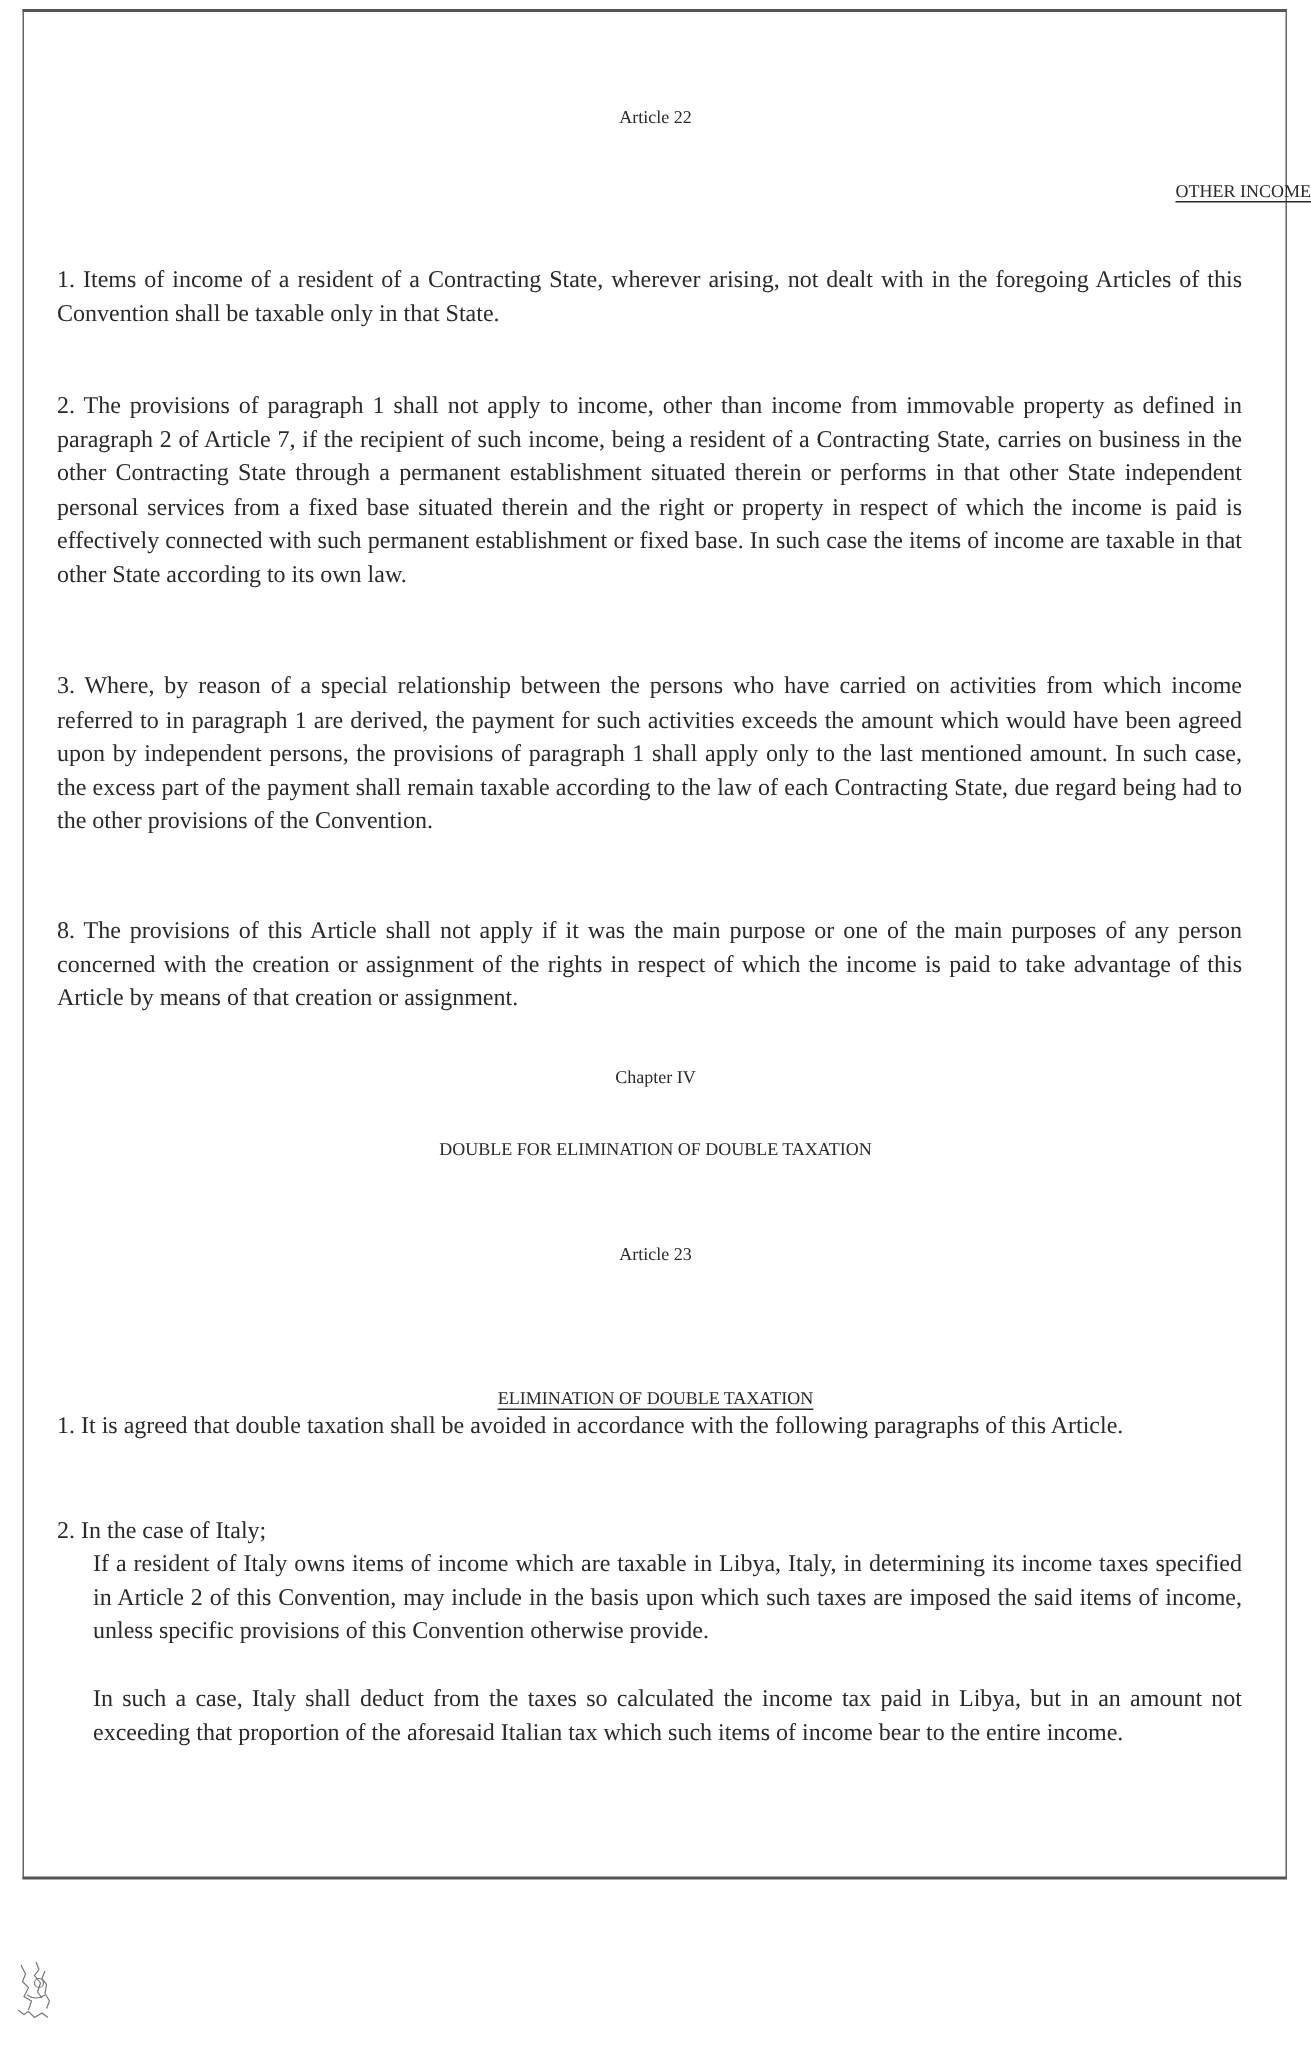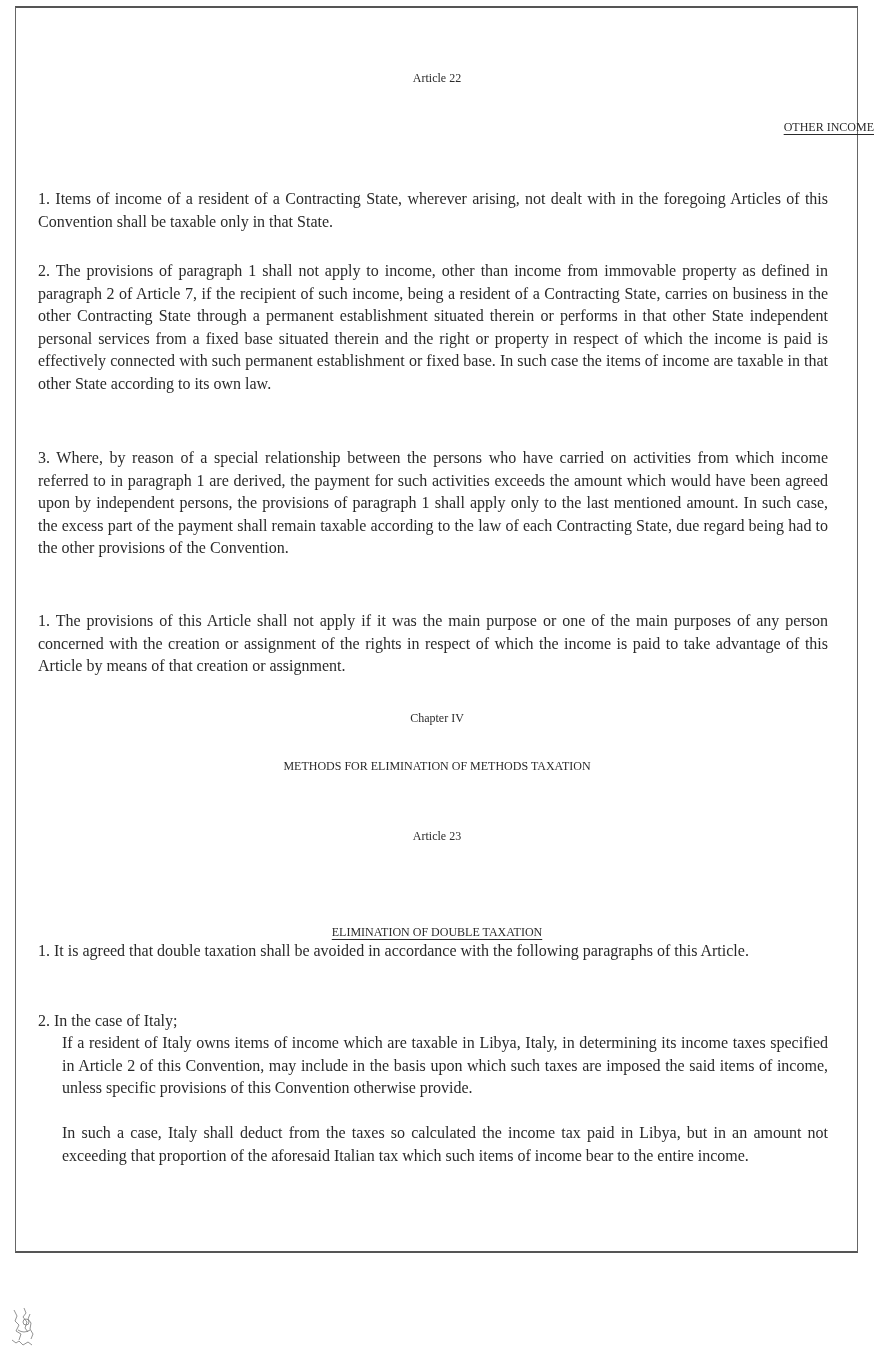--- a/index.html
+++ b/index.html
@@ -16,27 +16,27 @@
   .seal { position: absolute; left: 6px; top: 1300px; width: 36px; height: 52px; }
 </style>
 </head>
 <body>
 
 <div class="frame"></div>
 
 <div class="center" style="top:68px;">Article 22</div>
 <div class="center ul" style="top:117px;text-align:right;">OTHER INCOME</div>
 
-<p class="para" style="top:188px;">1. Items of income of a resident of a Contracting State, wherever arising, not dealt with in the foregoing Articles of this Convention shall be taxable only in that State.</p>
+<p class="para" style="top:176px;">1. Items of income of a resident of a Contracting State, wherever arising, not dealt with in the foregoing Articles of this Convention shall be taxable only in that State.</p>
 <p class="para" style="top:260px;">2. The provisions of paragraph 1 shall not apply to income, other than income from immovable property as defined in paragraph 2 of Article 7, if the recipient of such income, being a resident of a Contracting State, carries on business in the other Contracting State through a permanent establishment situated therein or performs in that other State independent personal services from a fixed base situated therein and the right or property in respect of which the income is paid is effectively connected with such permanent establishment or fixed base. In such case the items of income are taxable in that other State according to its own law.</p>
 <p class="para" style="top:447px;">3. Where, by reason of a special relationship between the persons who have carried on activities from which income referred to in paragraph 1 are derived, the payment for such activities exceeds the amount which would have been agreed upon by independent persons, the provisions of paragraph 1 shall apply only to the last mentioned amount. In such case, the excess part of the payment shall remain taxable according to the law of each Contracting State, due regard being had to the other provisions of the Convention.</p>
-<p class="para" style="top:610px;">1. The provisions of this Article shall not apply if it was the main purpose or one of the main purposes of any person concerned with the creation or assignment of the rights in respect of which the income is paid to take advantage of this Article by means of that creation or assignment.</p>
+<p class="para" style="top:610px;">8. The provisions of this Article shall not apply if it was the main purpose or one of the main purposes of any person concerned with the creation or assignment of the rights in respect of which the income is paid to take advantage of this Article by means of that creation or assignment.</p>
 
 <div class="center" style="top:708px;text-align:center;">Chapter IV</div>
-<div class="center" style="top:756px;">METHODS FOR ELIMINATION OF METHODS TAXATION</div>
+<div class="center" style="top:756px;">DOUBLE FOR ELIMINATION OF DOUBLE TAXATION</div>
 
 <div class="center" style="top:826px;">Article 23</div>
 <div class="center ul" style="top:922px;">ELIMINATION OF DOUBLE TAXATION</div>
 
 <p class="para" style="top:940px;">1. It is agreed that double taxation shall be avoided in accordance with the following paragraphs of this Article.</p>
 <p class="para" style="top:1010px;">2. In the case of Italy;</p>
 <p class="para indent" style="top:1032px;">If a resident of Italy owns items of income which are taxable in Libya, Italy, in determining its income taxes specified in Article 2 of this Convention, may include in the basis upon which such taxes are imposed the said items of income, unless specific provisions of this Convention otherwise provide.</p>
 <p class="para indent" style="top:1122px;">In such a case, Italy shall deduct from the taxes so calculated the income tax paid in Libya, but in an amount not exceeding that proportion of the aforesaid Italian tax which such items of income bear to the entire income.</p>
 
 <svg class="seal" viewBox="0 0 36 52">

